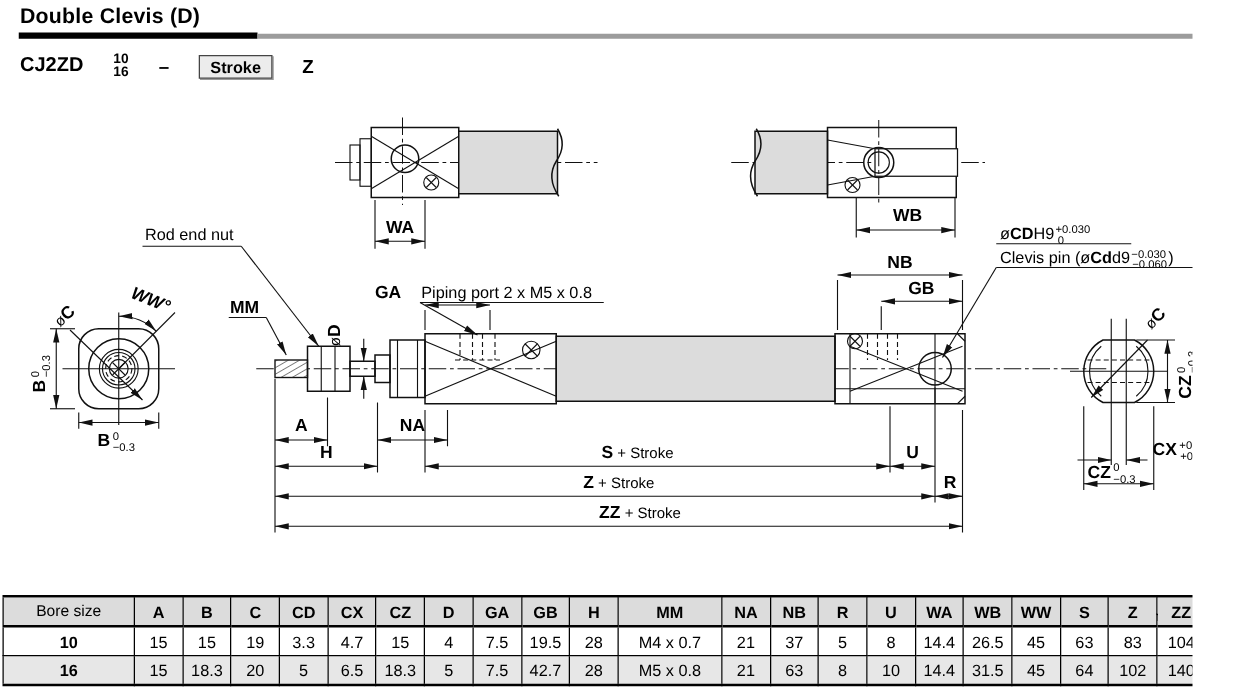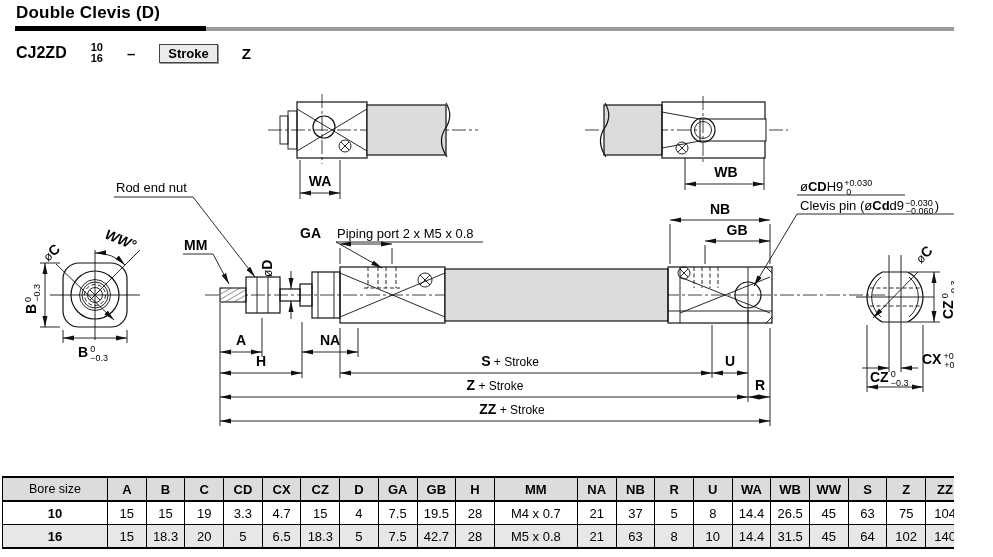--- a/index.html
+++ b/index.html
@@ -336,21 +336,21 @@
           <td>28</td>
           <td>M4 x 0.7</td>
           <td>21</td>
           <td>37</td>
           <td>5</td>
           <td>8</td>
           <td>14.4</td>
           <td>26.5</td>
           <td>45</td>
           <td>63</td>
-          <td>75</td>
+          <td>83</td>
           <td>104</td>
         </tr>
         <tr class="alt">
           <td class="bore">16</td>
           <td>15</td>
           <td>18.3</td>
           <td>20</td>
           <td>5</td>
           <td>6.5</td>
           <td>18.3</td>

